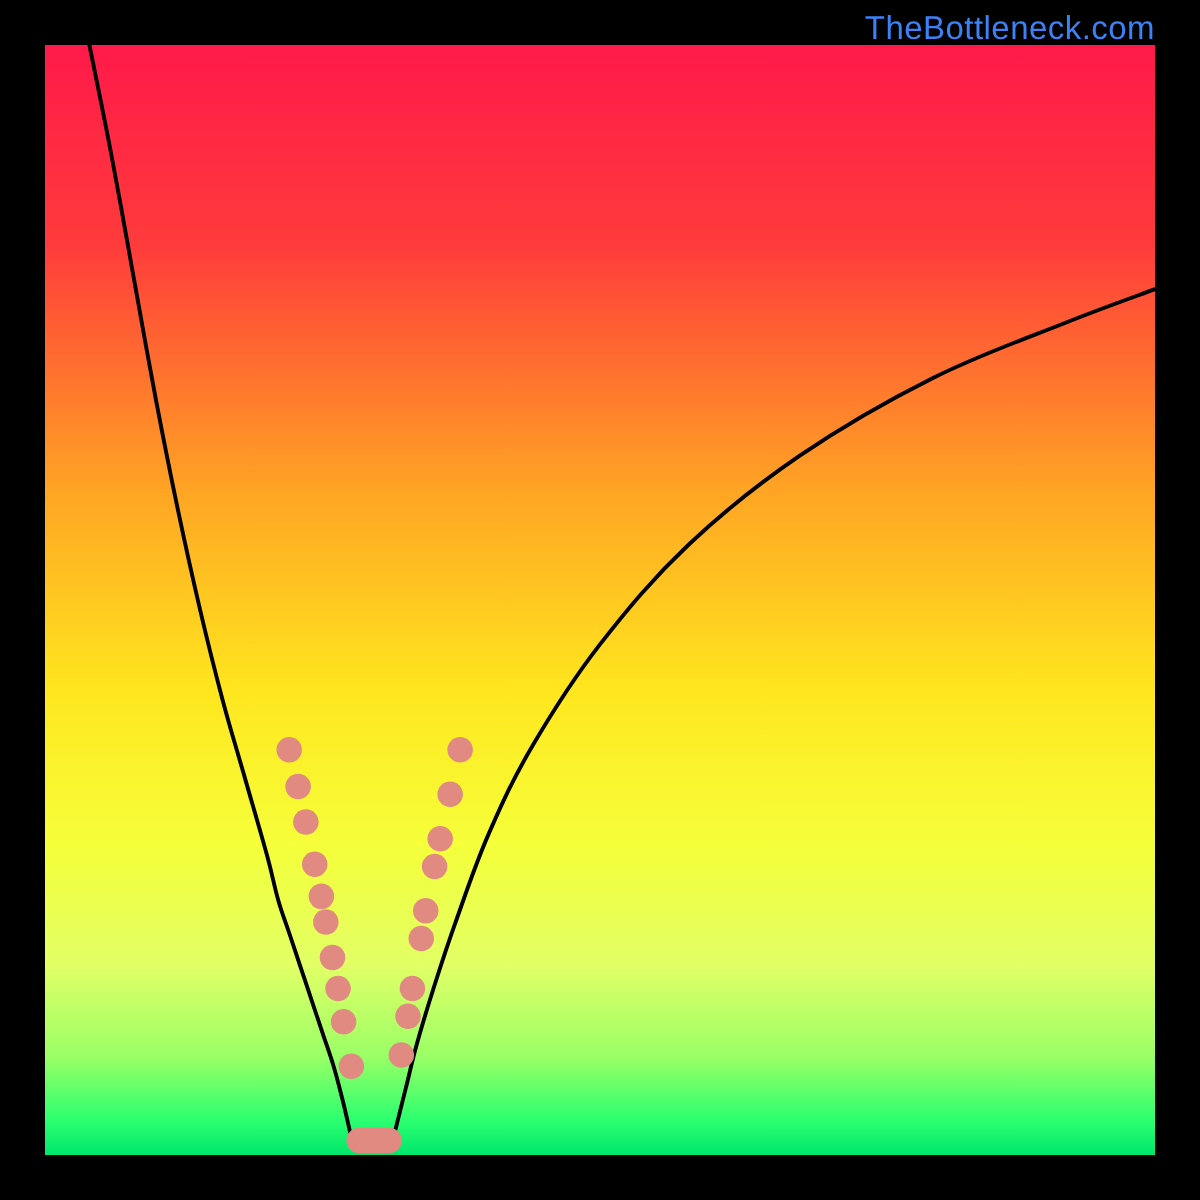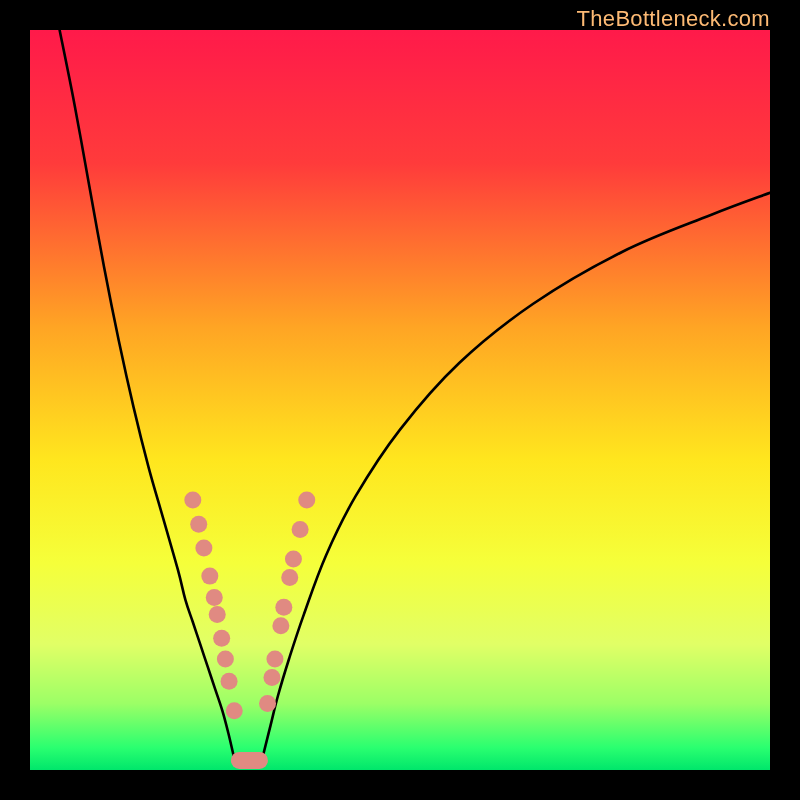--- a/index.html
+++ b/index.html
@@ -1,19 +1,19 @@
 <!DOCTYPE html>
 <html><head>
 <meta charset="utf-8">
 <style>
   * { margin: 0; padding: 0; box-sizing: border-box; }
   body { width: 800px; height: 800px; background: #000; position: relative; font-family: Arial, sans-serif; }
   .frame { position: absolute; top: 0; left: 0; width: 800px; height: 800px; background: #000; }
   .plot-area { position: absolute; top: 30px; left: 30px; width: 740px; height: 740px; }
-  .watermark { position: absolute; top: 6px; right: 30px; color: #fdba74; font-size: 22px; font-weight: 500; letter-spacing: 0.3px; }
+  .watermark { position: absolute; top: 6px; right: 30px; color: #3b82f6; font-size: 22px; font-weight: 500; letter-spacing: 0.3px; }
   svg { display: block; }
 </style>
 </head>
 <body>
 
 <div class="frame">
   <div class="watermark">TheBottleneck.com</div>
   <div class="plot-area">
     <svg id="chart-svg" width="740" height="740" viewBox="0 0 740 740">
       <defs>

